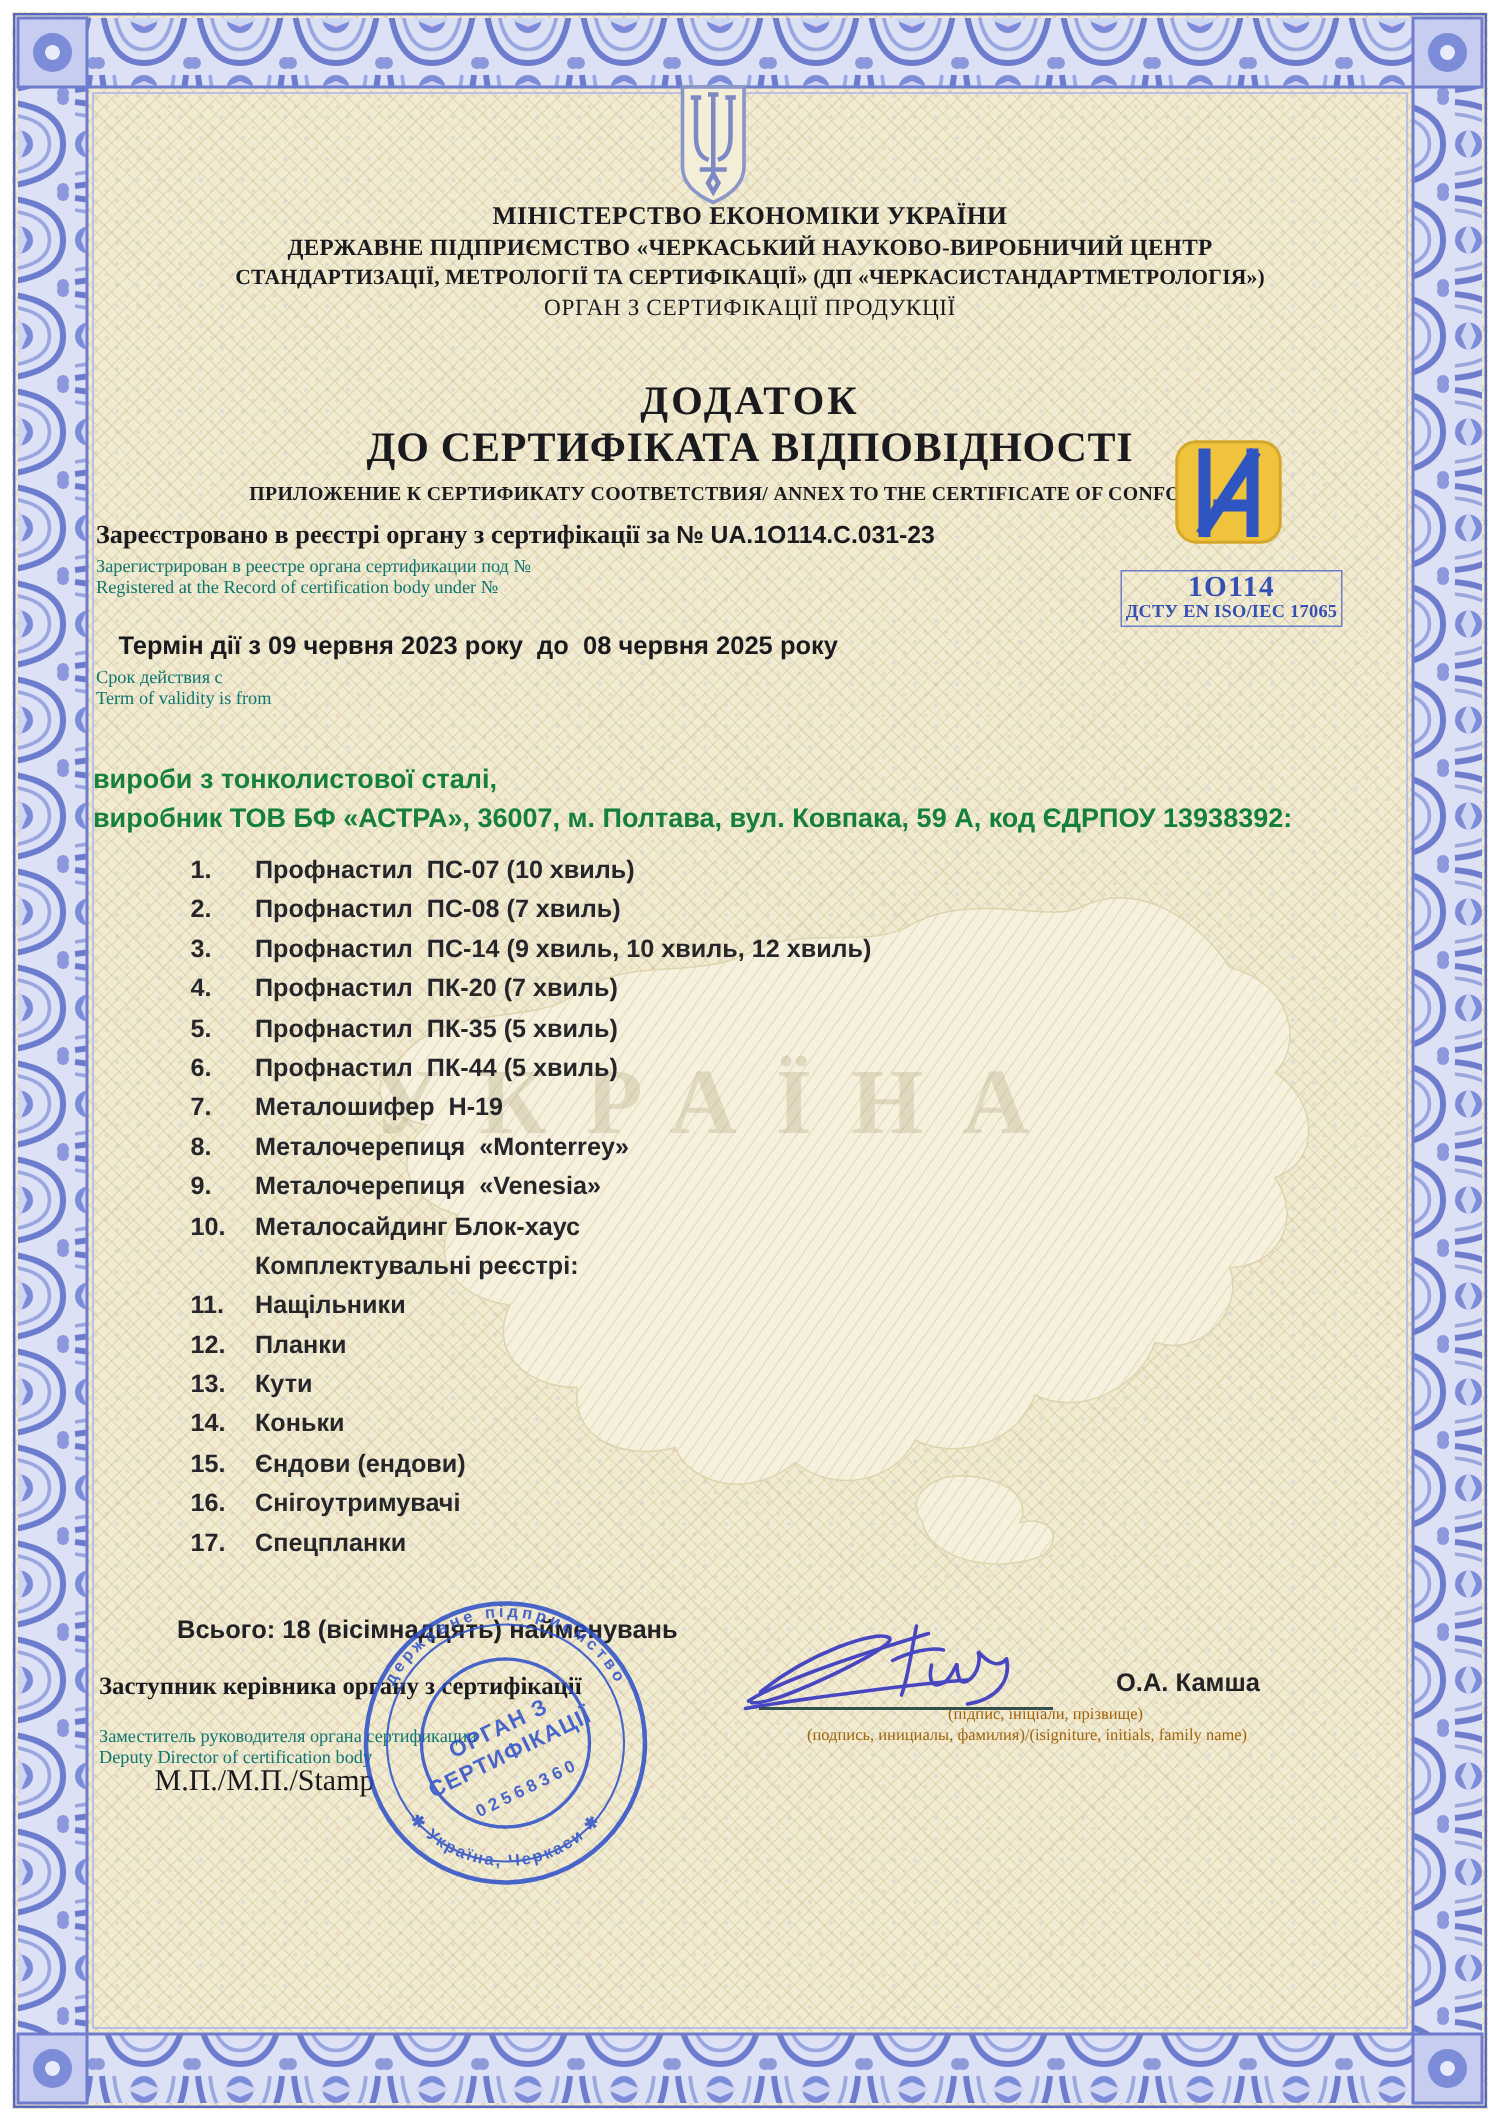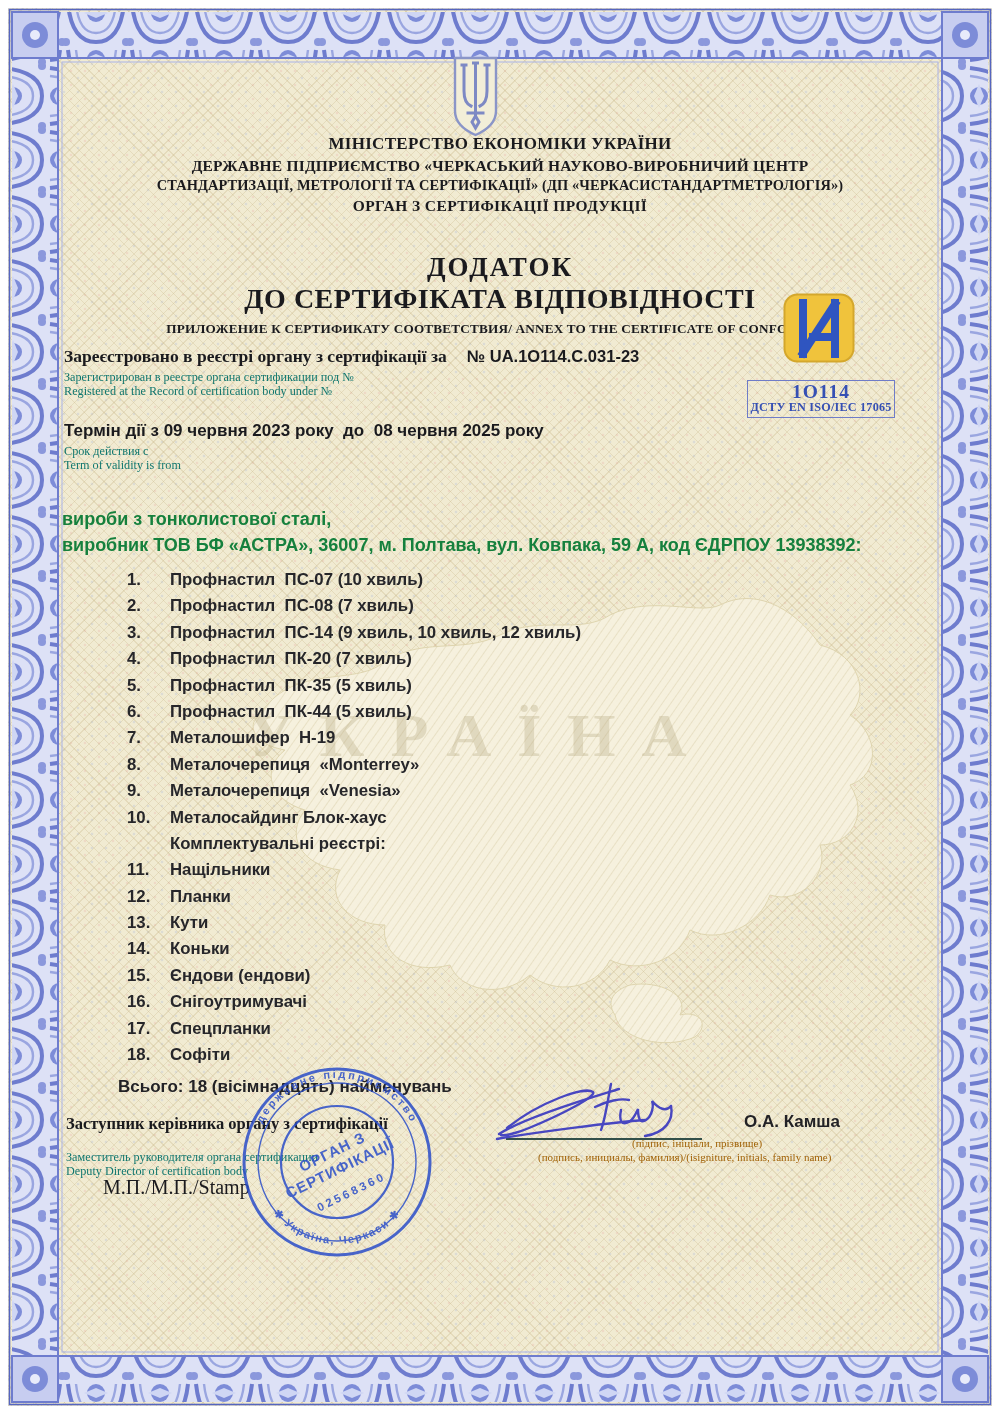--- a/index.html
+++ b/index.html
@@ -16,28 +16,28 @@
     background-position:0 0,0 0,0 0,7px 7px;}
   .frame{position:absolute;left:0;top:0;z-index:2;pointer-events:none;}
   .wm-map{position:absolute;left:200px;top:545px;z-index:1;opacity:.95;}
   .wm-word{position:absolute;left:248px;top:700px;z-index:1;font-family:"Liberation Serif",serif;
     font-weight:bold;font-size:62px;letter-spacing:26px;color:rgba(170,156,112,0.28);white-space:nowrap;}
   .abs{position:absolute;z-index:3;}
   .center{left:60px;right:60px;text-align:center;}
   .hdr1{font-weight:bold;font-size:17px;letter-spacing:.3px;}
   .hdr2{font-weight:bold;font-size:15.5px;letter-spacing:.2px;margin-top:3px;}
   .hdr3{font-weight:bold;font-size:14.4px;letter-spacing:.1px;margin-top:2px;}
-  .hdr4{font-weight:bold;font-size:15.5px;letter-spacing:.4px;margin-top:3px;}
+  .hdr4{font-weight:normal;font-size:15.5px;letter-spacing:.4px;margin-top:3px;}
   .ttl1{font-weight:bold;font-size:27px;letter-spacing:2px;}
   .ttl2{font-weight:bold;font-size:28px;letter-spacing:.5px;margin-top:0;}
   .ttl3{font-weight:bold;font-size:13.2px;letter-spacing:.2px;margin-top:6px;}
   .reg-main{font-weight:bold;font-size:17.5px;}
-  .reg-num{font-family:"Liberation Sans",sans-serif;font-size:16.5px;margin-left:20px;}
+  .reg-num{font-family:"Liberation Sans",sans-serif;font-size:16.5px;margin-left:4px;}
   .sub{font-size:12.2px;line-height:14px;color:#0f766e;}
-  .term-main{font-family:"Liberation Sans",sans-serif;font-weight:bold;font-size:17px;white-space:pre;}
+  .term-main{font-family:"Liberation Sans",sans-serif;font-weight:bold;font-size:17px;white-space:pre;padding-left:15px;}
   .intro{font-family:"Liberation Sans",sans-serif;font-weight:bold;font-size:18px;line-height:26px;color:#15803d;}
   .list{font-family:"Liberation Sans",sans-serif;font-weight:bold;font-size:16.8px;color:#26262a;}
   .row{height:26.4px;display:flex;align-items:baseline;}
   .num{display:inline-block;width:43px;flex:0 0 43px;}
   .txt{white-space:pre;}
   .total{font-family:"Liberation Sans",sans-serif;font-weight:bold;font-size:17px;color:#222226;}
   .role1{font-weight:bold;font-size:16.5px;}
   .mp{font-size:20px;}
   .signer{font-family:"Liberation Sans",sans-serif;font-weight:bold;font-size:17px;color:#222226;}
   .note{font-size:11px;color:#a16207;text-align:right;}
@@ -250,24 +250,20 @@
         <span class="txt">Єндови (ендови)</span>
       </div>
     <div class="row">
         <span class="num">16.</span>
         <span class="txt">Снігоутримувачі</span>
       </div>
     <div class="row">
         <span class="num">17.</span>
         <span class="txt">Спецпланки</span>
       </div>
-    <div class="row">
-        <span class="num">18.</span>
-        <span class="txt">Софіти</span>
-      </div>
   </div>
 
   <div class="abs total" style="left:118px;top:1077px">Всього: 18 (вісімнадцять) найменувань</div>
 
   <div class="abs" style="left:66px;top:1114px">
     <div class="role1">Заступник керівника органу з сертифікації</div>
     <div class="sub" style="margin-top:16px">Заместитель руководителя органа сертификации</div>
     <div class="sub">Deputy Director of certification body</div>
   </div>
   <div class="abs mp" style="left:103px;top:1176px">М.П./М.П./Stamp</div>

